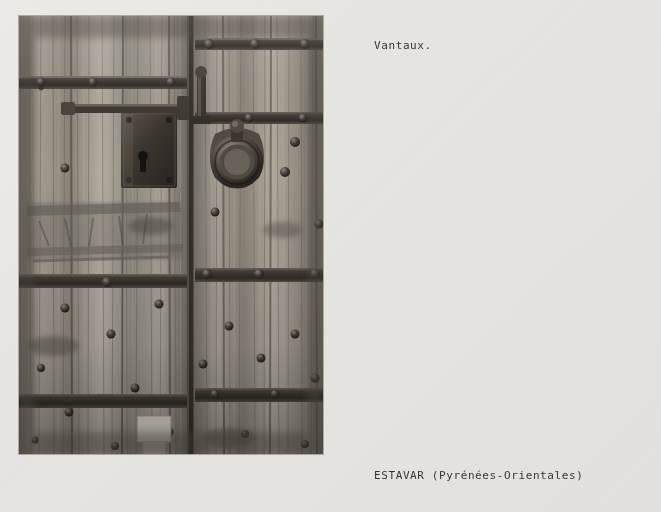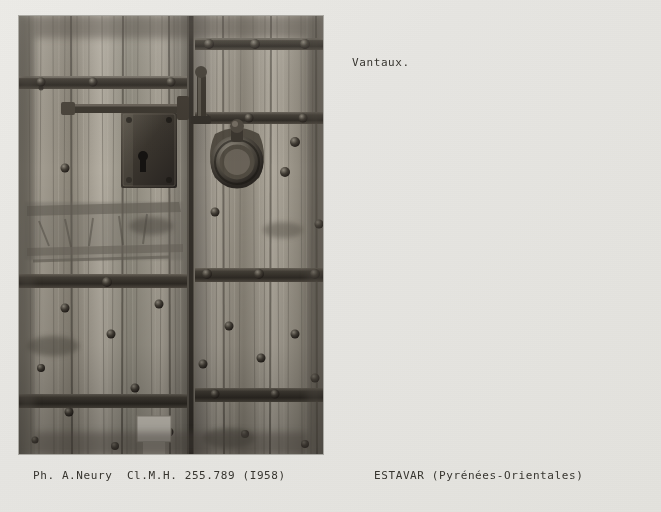--- a/index.html
+++ b/index.html
@@ -50,23 +50,22 @@
   .caption {
     position: absolute;
     color: #37352f;
     font-family: "DejaVu Sans Mono", monospace;
     font-size: 11px;
     letter-spacing: .6px;
     white-space: pre;
     line-height: 15px;
   }
   #caption-top {
-    left: 352px;
+    left: 374px;
     top: 38px;
-    margin-top: 17px;
   }
   #caption-bottom-left {
     left: 33px;
     top: 468px;
   }
   #caption-bottom-right {
     left: 374px;
     top: 438px;
   }
 </style>
@@ -342,21 +341,20 @@
         <rect x="0" y="0" width="16" height="438" fill="#4a453e"></rect>
         <rect x="288" y="0" width="16" height="438" fill="#4a453e"></rect>
       </g>
 
       <rect x="0" y="0" width="304" height="438" fill="none"></rect>
     </svg>
   </div>
 
   <div class="caption" id="caption-top">Vantaux.</div>
 
-  <div class="caption" id="caption-bottom-left">Ph. A.Neury  Cl.M.H. 255.789 (I958)</div>
 
   <div class="caption" id="caption-bottom-right">
     <div class="line1">ESTAVAR (Pyrénées-Orientales)</div>
     
     
   </div>
 
 </div>
 
 </body></html>

